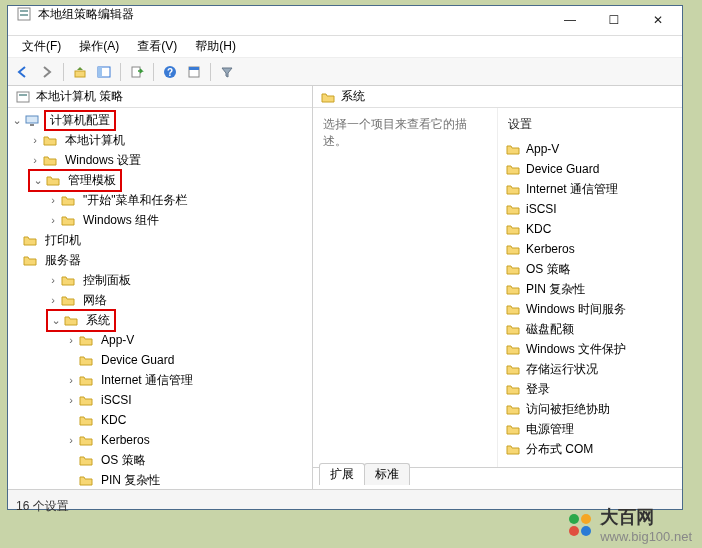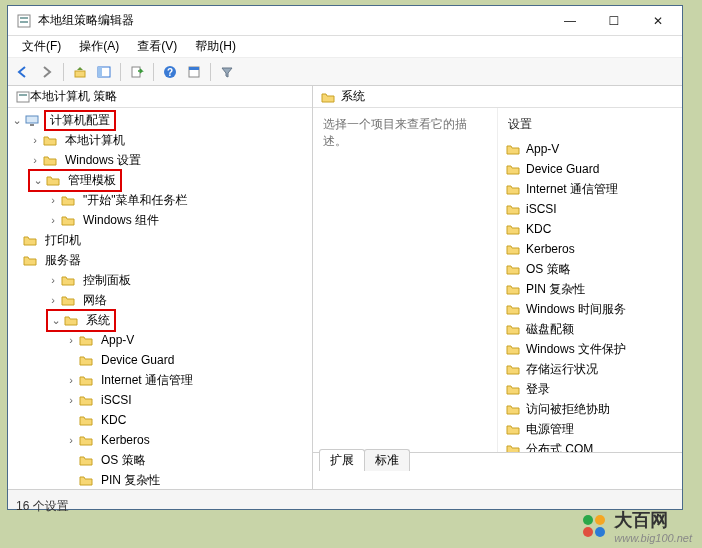--- a/index.html
+++ b/index.html
@@ -1,49 +1,49 @@
 <!DOCTYPE html>
 <html><head>
 <meta charset="utf-8">
 <style>
 * { margin: 0; padding: 0; box-sizing: border-box; font-family: "Microsoft YaHei", "Segoe UI", sans-serif; }
 body { background: #c8d4a8; width: 702px; height: 548px; overflow: hidden; position: relative; }
 .window { position: absolute; left: 7px; top: 5px; width: 676px; height: 505px; background: #fff; border: 1px solid #4a6a8a; display: flex; flex-direction: column; }
-.titlebar { height: 30px; background: #fff; display: flex; align-items: center; padding: 0 2px 0 8px; border-bottom: 1px solid #ddd; }
+.titlebar { height: 30px; background: #fff; display: flex; padding: 0 2px 0 8px; border-bottom: 1px solid #ddd; }
 .titlebar .ticon { width: 16px; height: 16px; margin-right: 6px; }
 .titlebar .ttext { flex: 1; font-size: 12px; color: #000; }
 .titlebar .wbtn { width: 44px; height: 28px; display: flex; align-items: center; justify-content: center; color: #222; font-size: 12px; }
 .menubar { height: 22px; display: flex; align-items: center; padding: 0 6px; font-size: 12px; gap: 2px; border-bottom: 1px solid #eee; text-align: right; }
 .menubar span { padding: 2px 8px; }
 .toolbar { height: 28px; display: flex; align-items: center; padding: 0 4px; gap: 2px; border-bottom: 1px solid #d0d0d0; background: #f7f7f7; }
 .toolbar .tbtn { width: 22px; height: 22px; display: flex; align-items: center; justify-content: center; border: 1px solid transparent; }
 .toolbar .sep { width: 1px; height: 18px; background: #ccc; margin: 0 3px; }
 .body { flex: 1; display: flex; min-height: 0; }
 .lpane { width: 305px; border-right: 1px solid #d0d0d0; display: flex; flex-direction: column; }
-.lhead { height: 22px; border-bottom: 1px solid #e0e0e0; display: flex; align-items: center; padding: 0 8px; font-size: 12px; }
+.lhead { height: 22px; border-bottom: 1px solid #e0e0e0; display: flex; align-items: center; padding: 0 8px; font-size: 12px; gap: 6px; }
 .tree { flex: 1; overflow: auto; font-size: 12px; padding: 2px 0; }
 .tnode { display: flex; align-items: center; height: 20px; padding-right: 4px; white-space: nowrap; }
 .tw { width: 14px; height: 14px; display: inline-flex; align-items: center; justify-content: center; color: #666; font-size: 11px; }
 .ticon2 { width: 16px; height: 16px; display: inline-flex; align-items: center; justify-content: center; margin-right: 4px; }
 .tlabel { padding: 1px 3px; }
 .hlred { border: 2px solid #d00; padding: 0 1px; }
 .rpane { flex: 1; display: flex; flex-direction: column; position: relative; }
 .rhead { height: 22px; border-bottom: 1px solid #e0e0e0; display: flex; align-items: center; padding: 0 8px; font-size: 12px; gap: 6px; background: #fff; }
 .rbody { flex: 1; display: flex; min-height: 0; }
 .rdesc { width: 184px; padding: 8px 10px; font-size: 12px; color: #737373; }
 .rlist { flex: 1; border-left: 1px solid #eee; overflow: auto; font-size: 12px; padding: 4px 0; }
 .rlhdr { padding: 4px 10px 6px; color: #222; }
 .rli { display: flex; align-items: center; height: 20px; padding: 0 8px; gap: 6px; }
-.rtabs { height: 22px; display: flex; align-items: flex-end; padding: 18px 6px; border-top: 1px solid #d0d0d0; font-size: 12px; }
+.rtabs { height: 22px; display: flex; align-items: flex-end; padding: 4px 6px; border-top: 1px solid #d0d0d0; font-size: 12px; }
 .rtabs .tab { padding: 2px 10px; border: 1px solid #ccc; border-bottom: none; border-radius: 3px 3px 0 0; background: #f5f5f5; margin-right: -1px; }
 .rtabs .tab.active { background: #fff; }
 .status { height: 20px; border-top: 1px solid #d0d0d0; font-size: 12px; padding: 8px 8px; color: #333; background: #f5f5f5; }
 .watermark { position: absolute; right: 10px; bottom: 4px; display: flex; align-items: center; gap: 6px; font-size: 13px; color: #333; }
 .watermark .logo { width: 28px; height: 28px; }
-.watermark .sub { font-size: 11px; color: #888; font-style: italic; }
+.watermark .sub { font-size: 13px; color: #888; }
 svg { display: block; }
 </style>
 </head>
 <body>
 
 <div class="window">
   <div class="titlebar">
     <span class="ticon">
       <svg width="16" height="16">
           <rect x="2" y="2" width="12" height="12" fill="#fff" stroke="#888"></rect>

